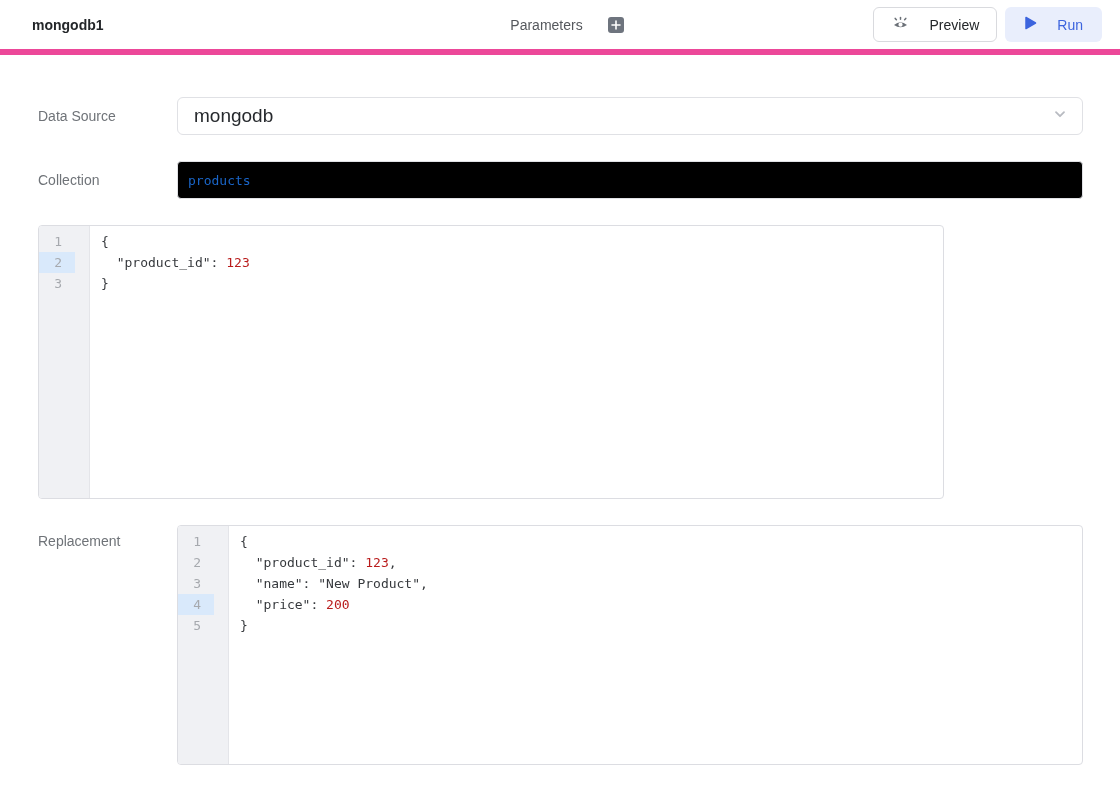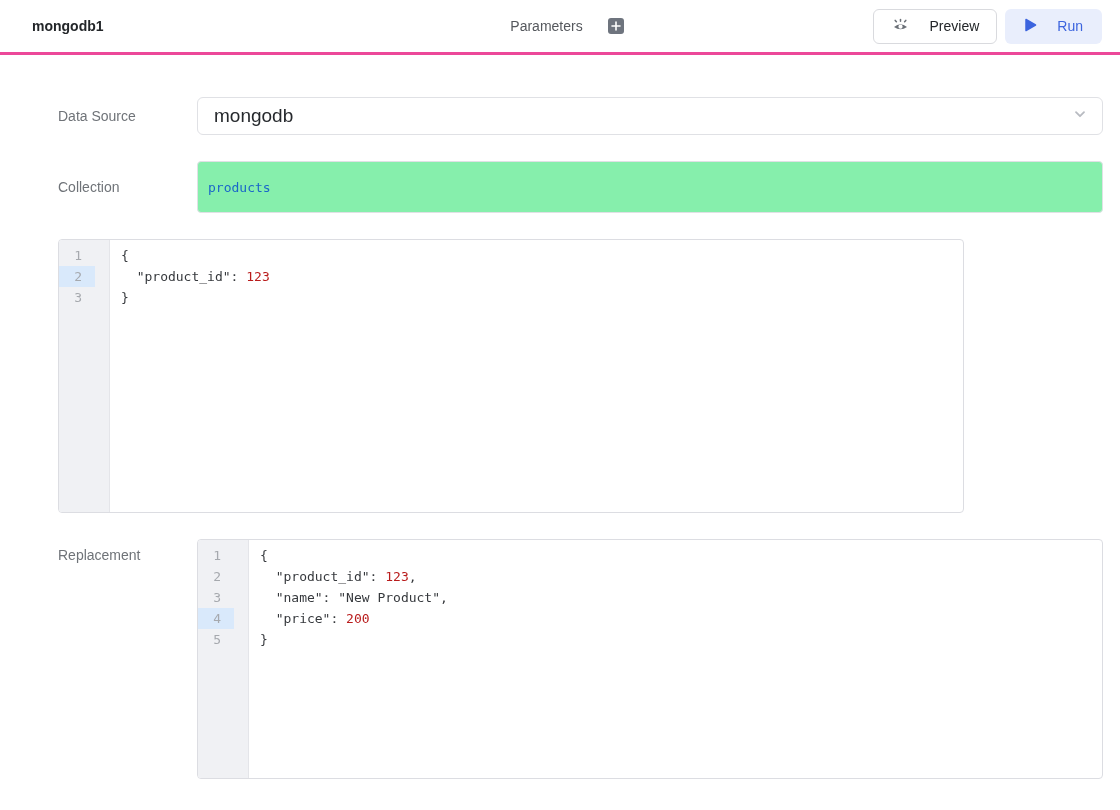--- a/index.html
+++ b/index.html
@@ -9,21 +9,21 @@
     font-family: "Liberation Sans", sans-serif;
     color: #26292d;
   }
 
   
   .topbar {
     height: 55px;
     display: grid;
     grid-template-columns: 1fr auto 1fr;
     align-items: center;
-    border-bottom: 3px solid #ec4899;
+    border-bottom: 6px solid #ec4899;
     background: #ffffff;
     padding: 0 18px 0 32px;
   }
   .topbar-title {
     font-size: 14px;
     font-weight: 600;
     color: #232629;
   }
   .topbar-center {
     display: flex;
@@ -68,21 +68,21 @@
     border: none;
     padding: 0 19px;
     color: #3c64de;
     font-weight: 500;
   }
 
   
   .content { padding-top: 42px; }
   .row {
     display: flex;
-    margin-left: 58px;
+    margin-left: 38px;
   }
   .row + .row { margin-top: 26px; }
   .row.gap-lg { margin-top: 52px; }
   .row-label {
     width: 139px;
     flex: 0 0 139px;
     font-size: 14px;
     color: #6f7378;
   }
   .row.center-label { align-items: center; }
@@ -98,24 +98,24 @@
     align-items: center;
     padding: 0 14px 0 16px;
     cursor: pointer;
   }
   .select-value {
     flex: 1;
     font-size: 19px;
     color: #26292d;
   }
   .code-input {
-    height: 52px;
+    height: 38px;
     border: 1px solid #e0e1e5;
     border-radius: 4px;
-    background: #86efac;
+    background: #000000;
     display: flex;
     align-items: center;
     padding: 0 10px;
     font-family: "DejaVu Sans Mono", monospace;
     font-size: 13px;
     color: #1a66c9;
     cursor: text;
   }
 
   

